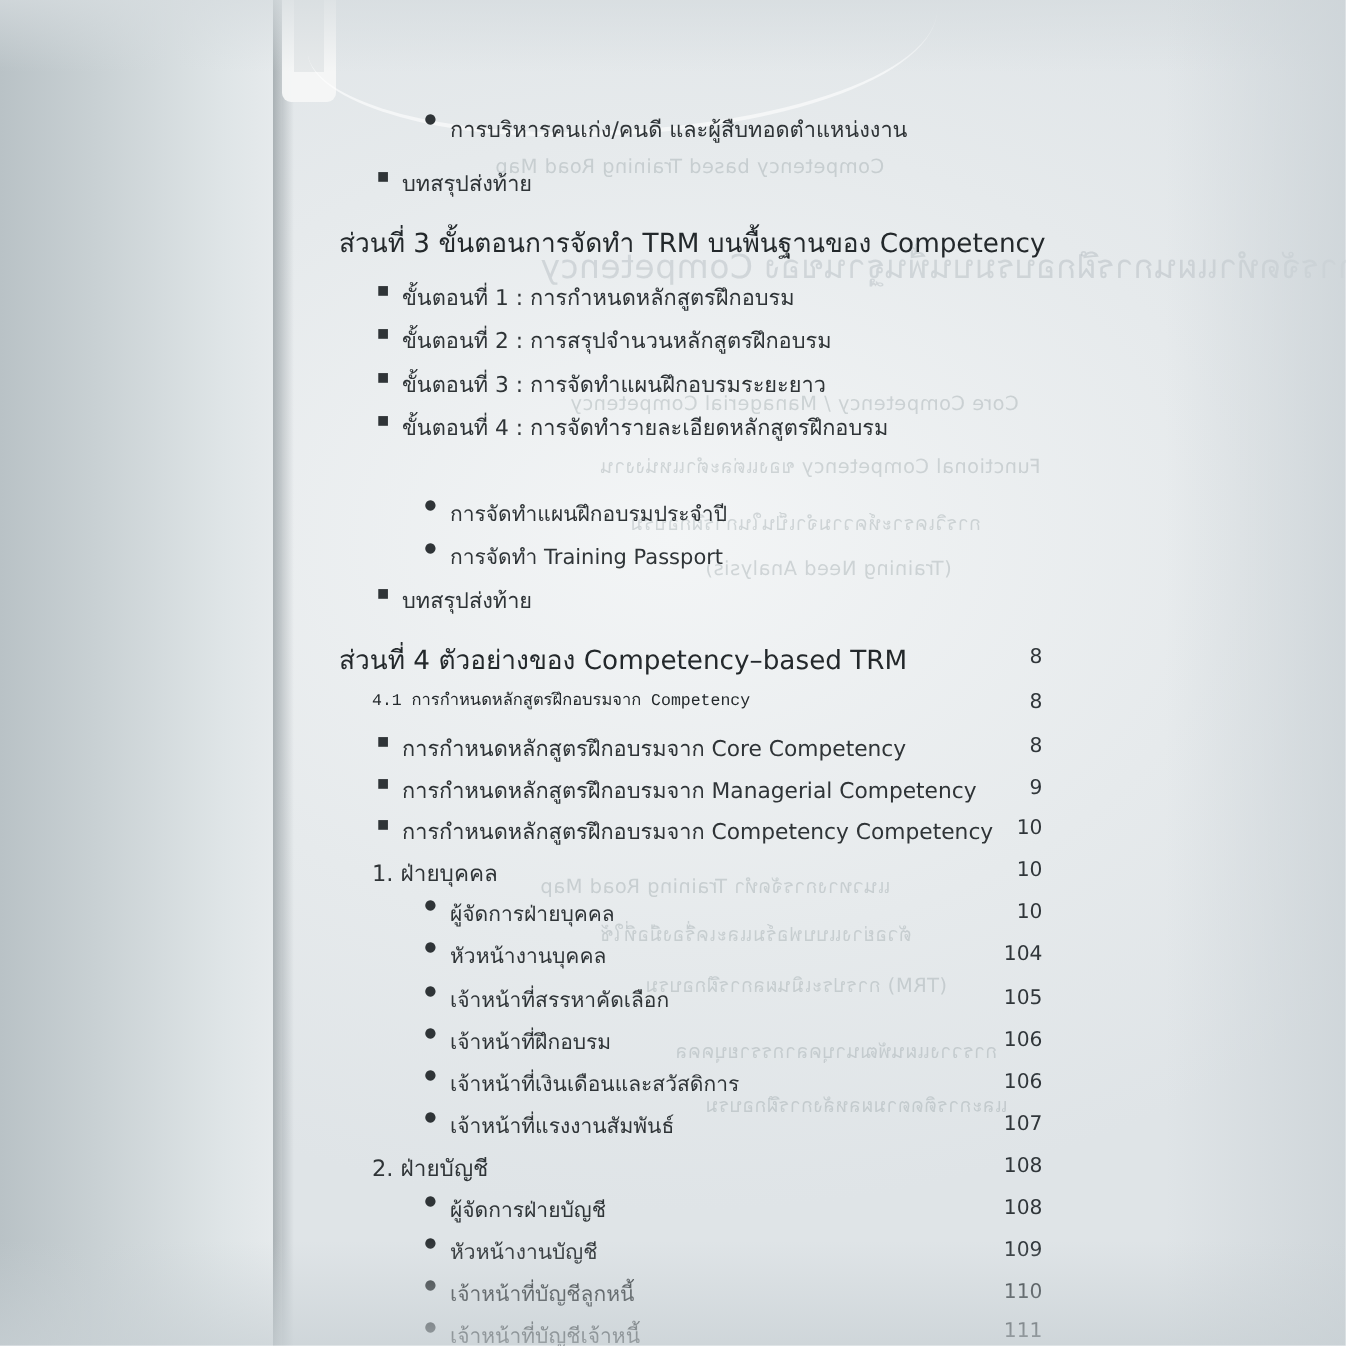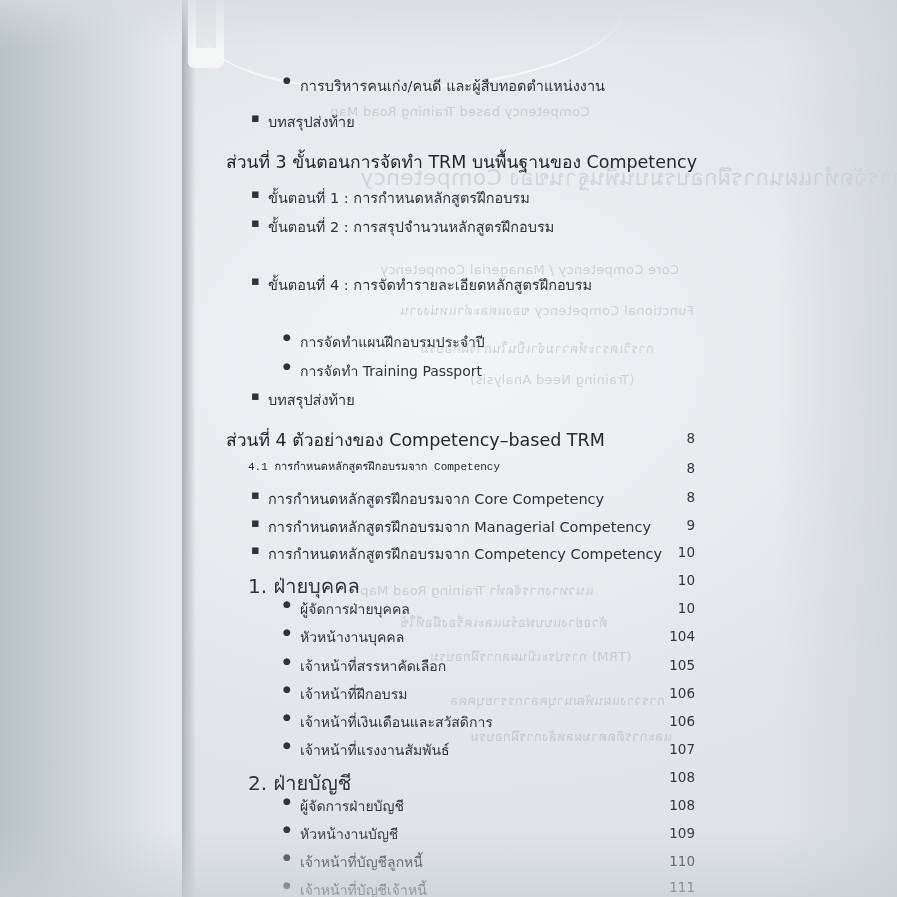--- a/index.html
+++ b/index.html
@@ -107,21 +107,21 @@
     color: #24292c;
     font-family: Liberation Mono, monospace;
   }
   .item {
     font-size: 14.5px;
   }
   .item-sm {
     font-size: 14px;
   }
   .num {
-    font-size: 20px;
+    font-size: 15px;
   }
   .page-num {
     position: absolute;
     right: 78px;
     color: #30363a;
     font-size: 13.5px;
     text-align: right;
     font-family: "DejaVu Sans", sans-serif;
   }
   
@@ -171,20 +171,21 @@
 
   <div class="content">
 
     <div class="line item bullet-dot" style="left:300px; top:74px;">การบริหารคนเก่ง/คนดี และผู้สืบทอดตำแหน่งงาน</div>
     <div class="line item bullet-sq" style="left:268px; top:110px;">บทสรุปส่งท้าย</div>
 
     <div class="line head" style="left:226px; top:148px;">ส่วนที่ 3 ขั้นตอนการจัดทำ TRM บนพื้นฐานของ Competency</div>
 
     <div class="line item bullet-sq" style="left:268px; top:186px;">ขั้นตอนที่ 1 : การกำหนดหลักสูตรฝึกอบรม</div>
     <div class="line item bullet-sq" style="left:268px; top:215px;">ขั้นตอนที่ 2 : การสรุปจำนวนหลักสูตรฝึกอบรม</div>
+    <div class="line item bullet-sq" style="left:268px; top:244px;">ขั้นตอนที่ 3 : การจัดทำแผนฝึกอบรมระยะยาว</div>
     <div class="line item bullet-sq" style="left:268px; top:273px;">ขั้นตอนที่ 4 : การจัดทำรายละเอียดหลักสูตรฝึกอบรม</div>
     <div class="line item-sm bullet-dot" style="left:300px; top:360px;">การจัดทำ Training Passport</div>
     <div class="line item-sm bullet-dot" style="left:300px; top:331px;">การจัดทำแผนฝึกอบรมประจำปี</div>
     <div class="line item bullet-sq" style="left:268px; top:388px;">บทสรุปส่งท้าย</div>
 
     <div class="line head" style="left:226px; top:426px;">ส่วนที่ 4 ตัวอย่างของ Competency–based TRM</div>
     <div class="page-num" style="top:430px;">8</div>
 
     <div class="line sub" style="left:248px; top:457px;">4.1 การกำหนดหลักสูตรฝึกอบรมจาก Competency</div>
     <div class="page-num" style="top:460px;">8</div>

